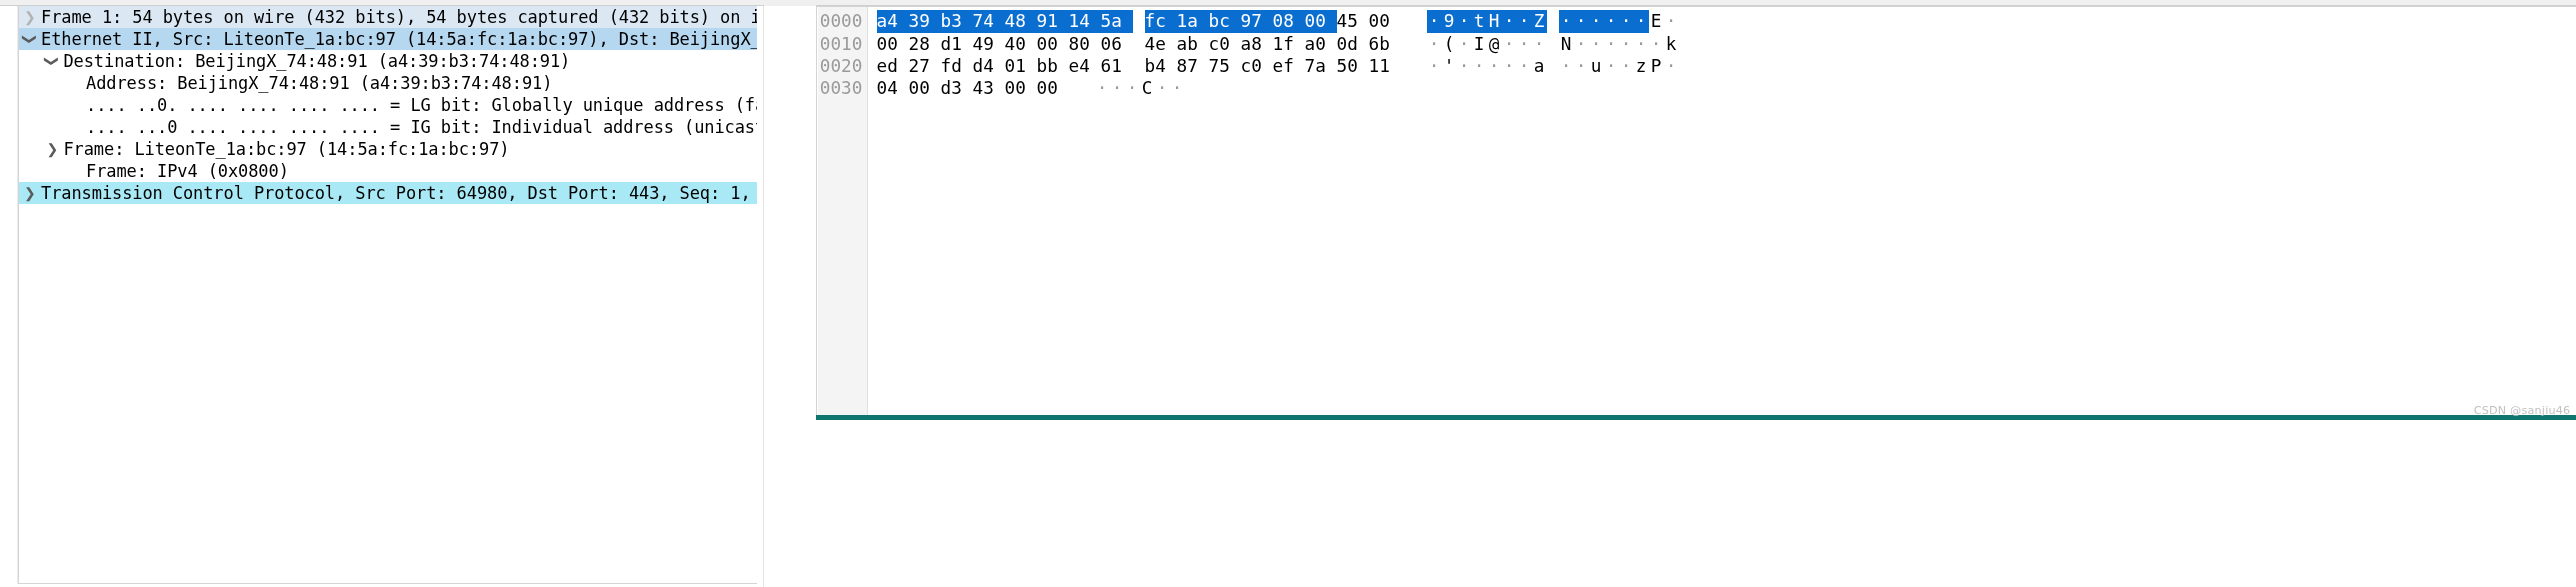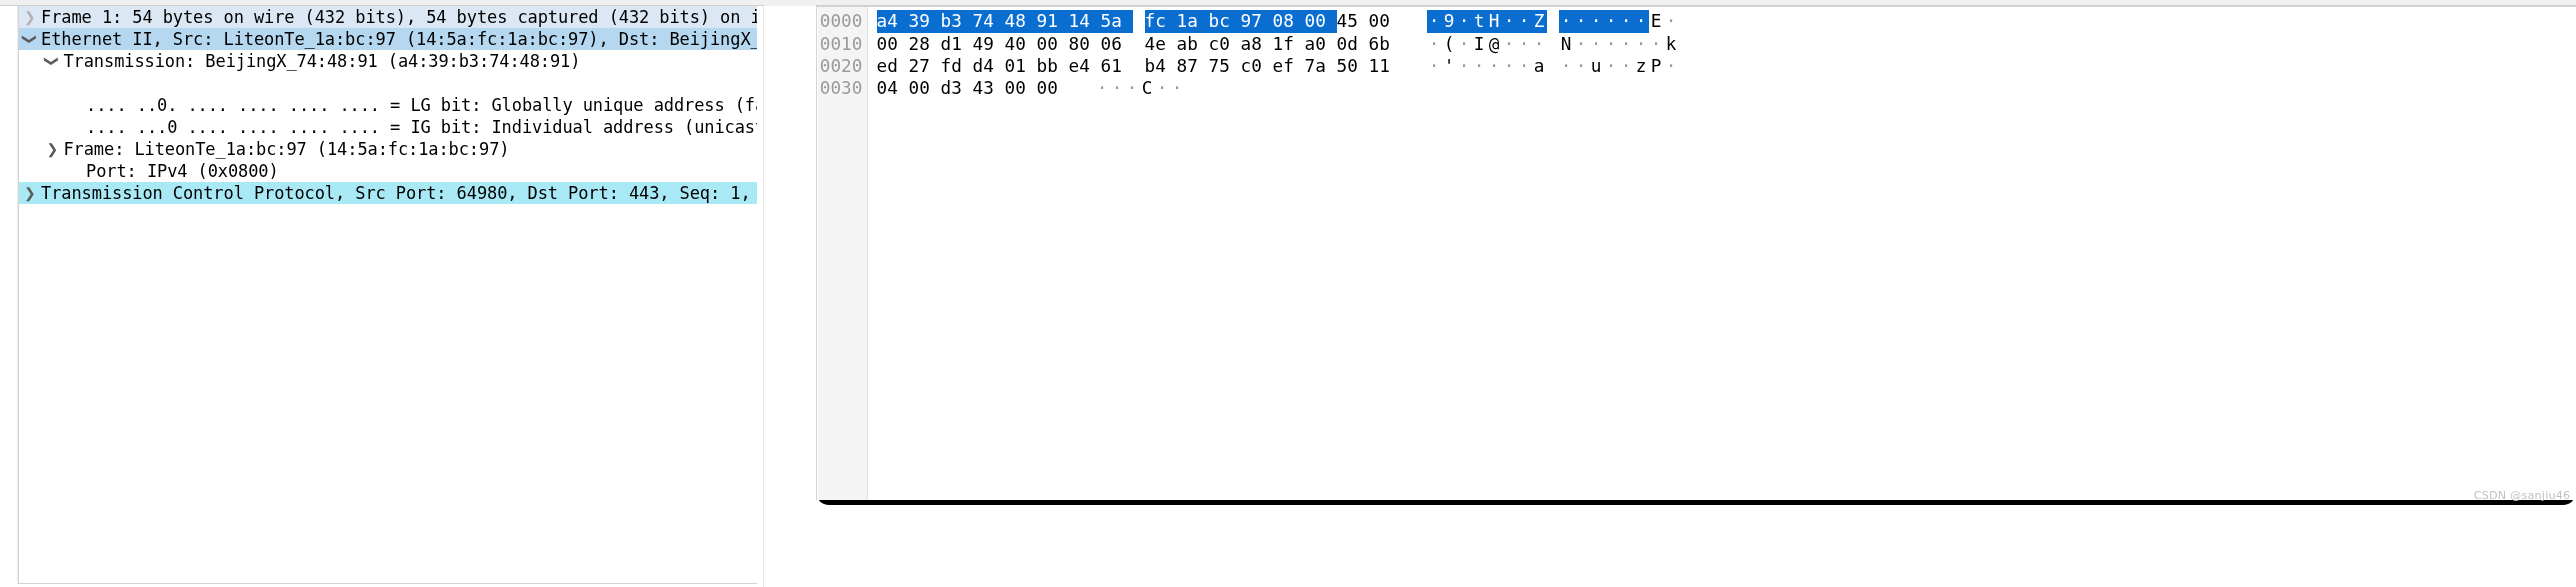--- a/index.html
+++ b/index.html
@@ -107,23 +107,22 @@
   .gutter-strip {
     position: absolute;
     left: 0; top: 0; right: 0; height: 5.6px;
     background: #f0f0f0;
   }
 
   
   .hex-pane {
     position: relative;
     flex: 1;
-    height: 505px;
-    background: #000000;
-    border-radius: 13px;
+    height: 420px;
+    background: #0f766e;
   }
   .hex-top-strip {
     position: absolute;
     left: 0; top: 0; right: 0; height: 5.6px;
     background: #f0f0f0;
     border-bottom: 0.9px solid #cfcfcf;
   }
   .hex-frame {
     position: absolute;
     left: 0; top: 5.6px;
@@ -210,26 +209,26 @@
 
 <div id="app">
 
   <div class="detail-pane">
     <div class="detail-top-strip"></div>
     <div class="detail-rail"></div>
     <div class="detail-frame">
       <div class="tree" id="tree-root">
           <div class="trow sel-light"><span class="ind0"></span><span class="twig muted">❯</span><span class="tlabel">Frame 1: 54 bytes on wire (432 bits), 54 bytes captured (432 bits) on interface \Dev</span></div>
           <div class="trow sel-blue"><span class="ind0"></span><span class="twig" style="transform: rotate(90deg); display: inline-block;">❯</span><span class="tlabel">Ethernet II, Src: LiteonTe_1a:bc:97 (14:5a:fc:1a:bc:97), Dst: BeijingX_74:48:91 (a4:</span></div>
-          <div class="trow"><span class="ind1"></span><span class="twig" style="transform: rotate(90deg); display: inline-block;">❯</span><span class="tlabel">Transmission: BeijingX_74:48:91 (a4:39:b3:74:48:91)</span></div>
-          <div class="trow"><span class="ind2"></span><span class="twig none"></span></div>
+          <div class="trow"><span class="ind1"></span><span class="twig" style="transform: rotate(90deg); display: inline-block;">❯</span><span class="tlabel">Destination: BeijingX_74:48:91 (a4:39:b3:74:48:91)</span></div>
+          <div class="trow"><span class="ind2"></span><span class="twig none"></span><span class="tlabel">Address: BeijingX_74:48:91 (a4:39:b3:74:48:91)</span></div>
           <div class="trow"><span class="ind2"></span><span class="twig none"></span><span class="tlabel">.... ..0. .... .... .... .... = LG bit: Globally unique address (factory defaul</span></div>
           <div class="trow"><span class="ind2"></span><span class="twig none"></span><span class="tlabel">.... ...0 .... .... .... .... = IG bit: Individual address (unicast)</span></div>
           <div class="trow"><span class="ind1"></span><span class="twig">❯</span><span class="tlabel">Frame: LiteonTe_1a:bc:97 (14:5a:fc:1a:bc:97)</span></div>
-          <div class="trow"><span class="ind2"></span><span class="twig none"></span><span class="tlabel">Port: IPv4 (0x0800)</span></div>
+          <div class="trow"><span class="ind2"></span><span class="twig none"></span><span class="tlabel">Frame: IPv4 (0x0800)</span></div>
           <div class="trow" style="background: rgb(168, 233, 245);"><span class="ind0"></span><span class="twig">❯</span><span class="tlabel">Transmission Control Protocol, Src Port: 64980, Dst Port: 443, Seq: 1, Ack: 1, Len:</span></div>
         </div>
     </div>
     <div class="vscroll"></div>
   </div>
 
   <div class="gutter">
     <div class="gutter-strip"></div>
   </div>
 

